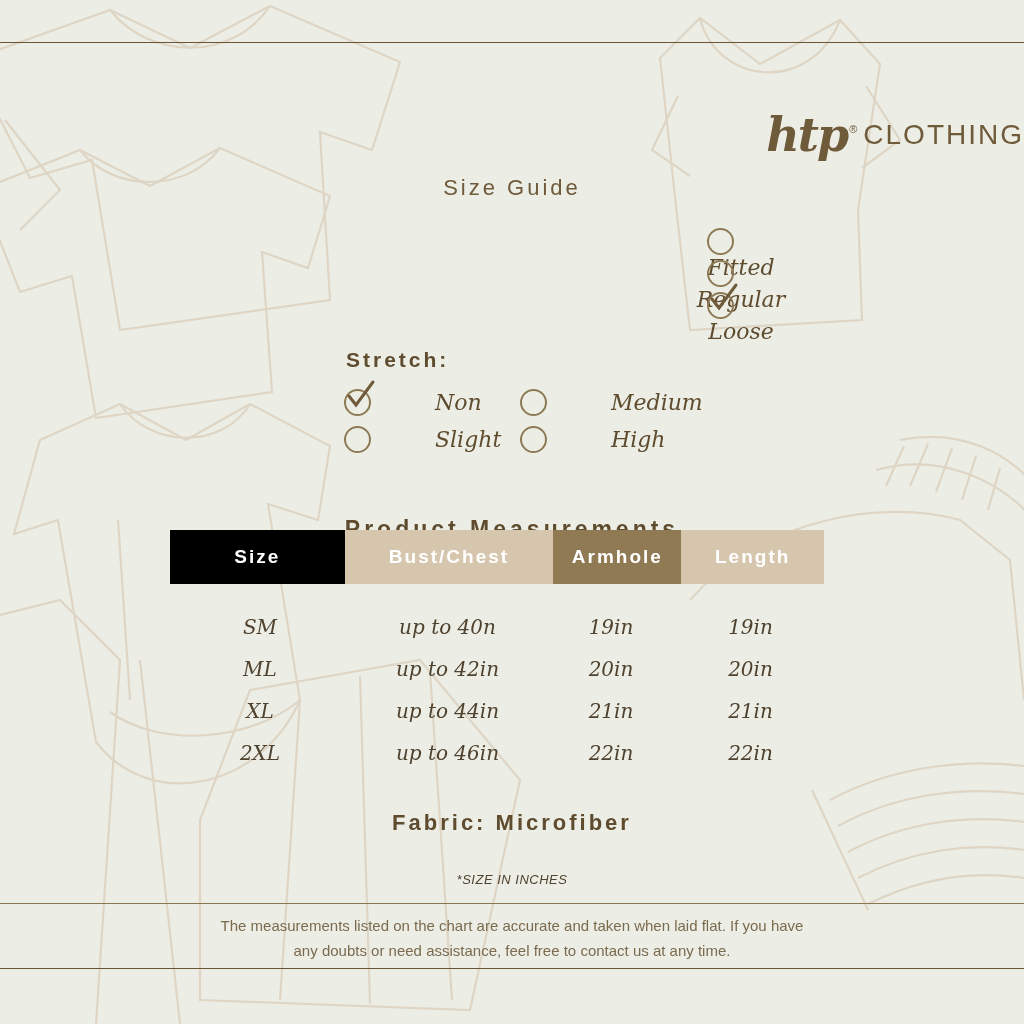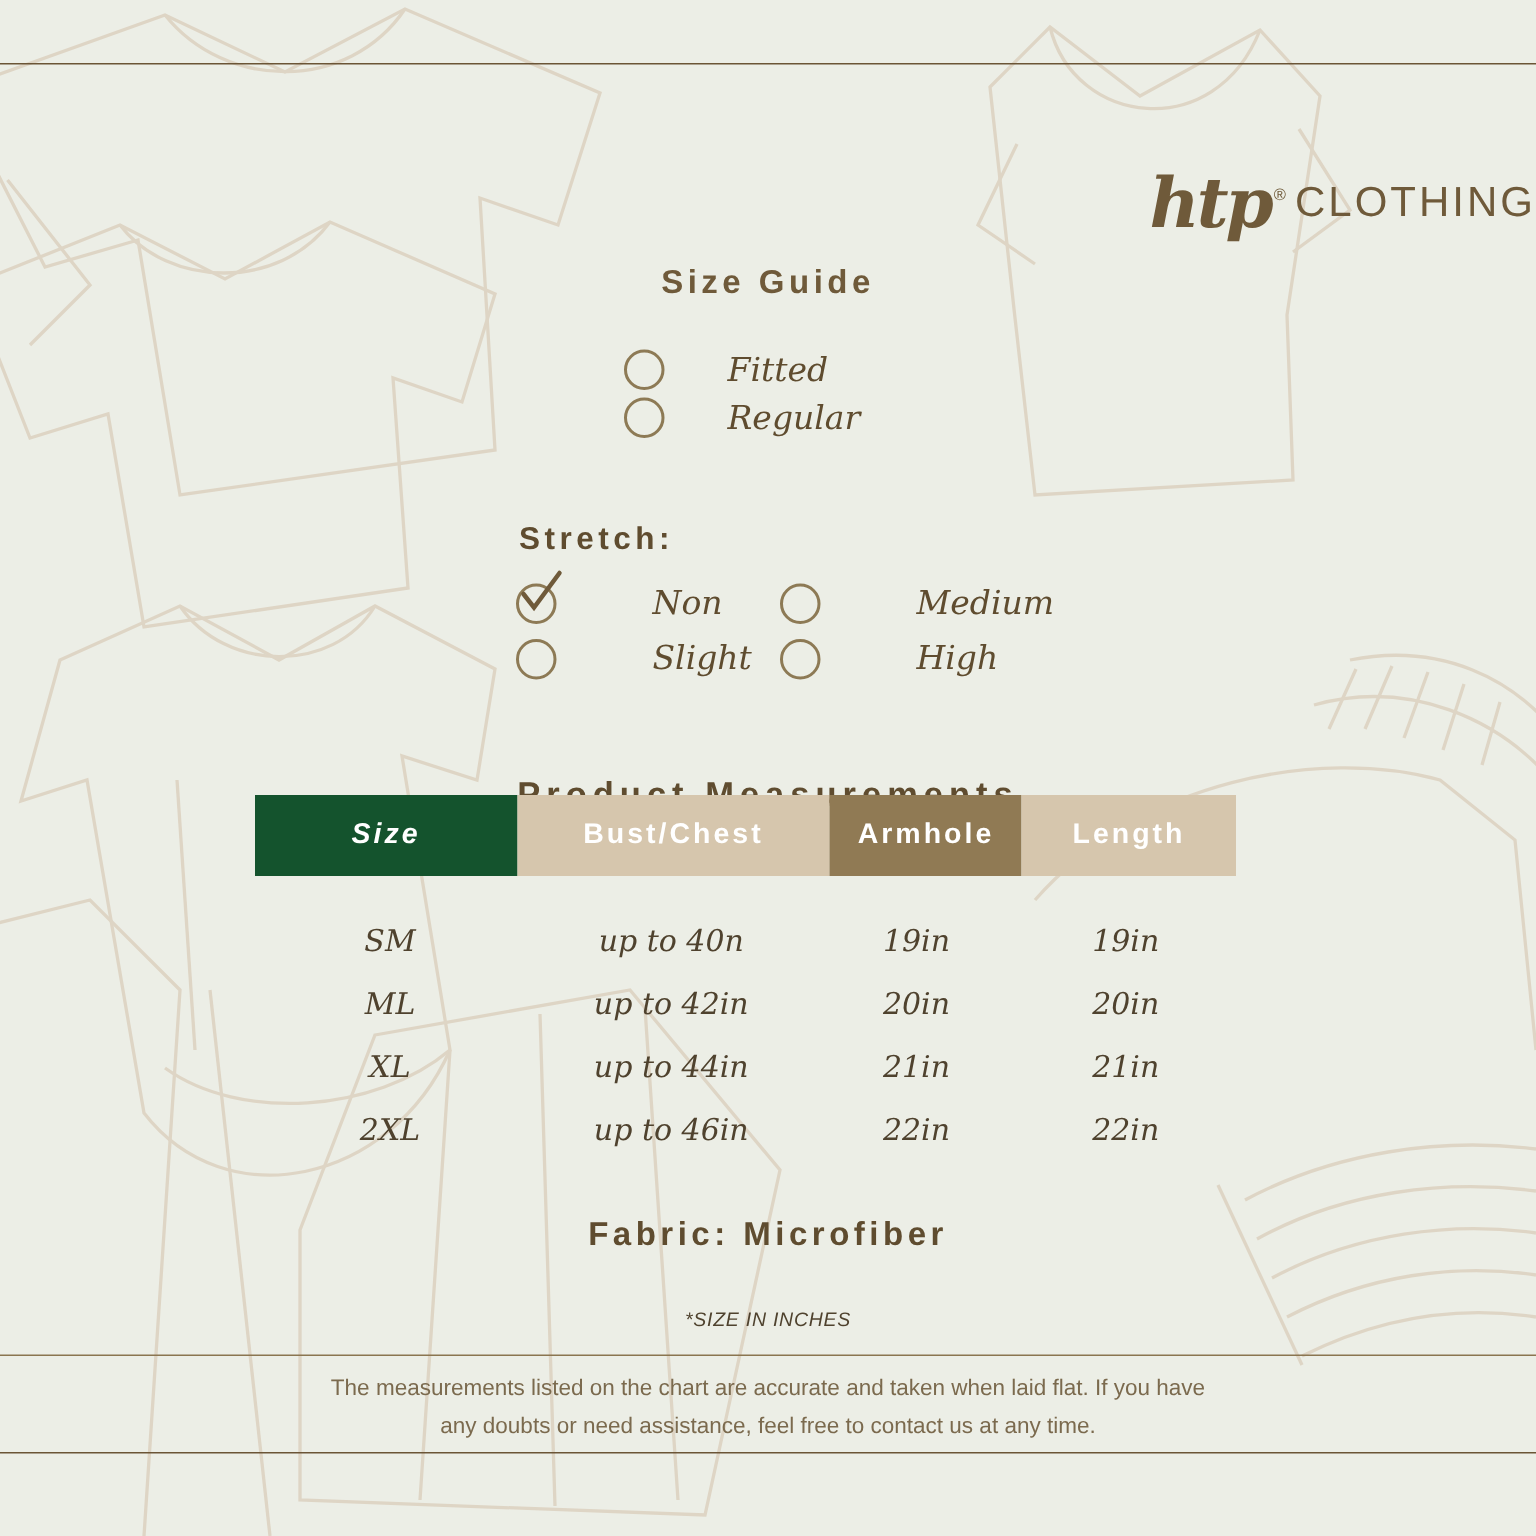--- a/index.html
+++ b/index.html
@@ -80,36 +80,37 @@
   .subtitle {
     position: absolute;
     top: 175px;
     left: 0;
     width: 1024px;
     text-align: center;
     font-family: "Liberation Sans", sans-serif;
     font-size: 22px;
     letter-spacing: 3px;
     color: #6f5a3a;
-    font-weight: 700;
+    font-weight: 400;
   }
 
   
   .fit-group {
     position: absolute;
     top: 228px;
     left: 0;
     width: 1024px;
   }
   .fit-row {
     display: flex;
-    align-items: flex-end;
+    align-items: center;
     justify-content: flex-start;
     height: 32px;
     padding-left: 416px;
+    flex-direction: column;
   }
   .circle {
     width: 27px;
     height: 27px;
     border: 2px solid #8d7a55;
     border-radius: 50%;
     box-sizing: border-box;
     position: relative;
     flex: 0 0 auto;
   }
@@ -192,21 +193,21 @@
   .th {
     display: flex;
     align-items: center;
     justify-content: center;
     color: #ffffff;
     font-size: 19px;
     font-weight: 700;
     letter-spacing: 2px;
     box-sizing: border-box;
   }
-  .th.c0 { width: 180px; background: #14532d; font-style: italic; }
+  .th.c0 { width: 180px; background: #000000; }
   .th.c1 { width: 215px; background: #d6c6ad; }
   .th.c2 { width: 132px; background: #907a54; }
   .th.c3 { width: 147px; background: #d6c6ad; }
 
   .tbody { margin-top: 22px; }
   .tr { display: flex; height: 42px; align-items: center; }
   .td {
     display: flex;
     align-items: center;
     justify-content: center;
@@ -315,20 +316,28 @@
       <div class="fit-row">
         <span class="circle"></span>
         <span class="fit-label">Fitted</span>
       </div>
 
       <div class="fit-row">
         <span class="circle"></span>
         <span class="fit-label">Regular</span>
       </div>
 
+      <div class="fit-row">
+        <span class="circle">
+          <svg class="check" viewBox="0 0 36 36" fill="none" stroke="#6f5a3a" stroke-width="3" stroke-linecap="round">
+            <path d="M7 18 L14 27 L31 4"></path>
+          </svg>
+        </span>
+        <span class="fit-label">Loose</span>
+      </div>
 
     </div>
 
     <div class="stretch-title">Stretch:</div>
 
     <div class="stretch-grid">
       <div class="s-row">
         <div class="s-cell first">
           <span class="circle">
             <svg class="check" viewBox="0 0 36 36" fill="none" stroke="#6f5a3a" stroke-width="3" stroke-linecap="round">

